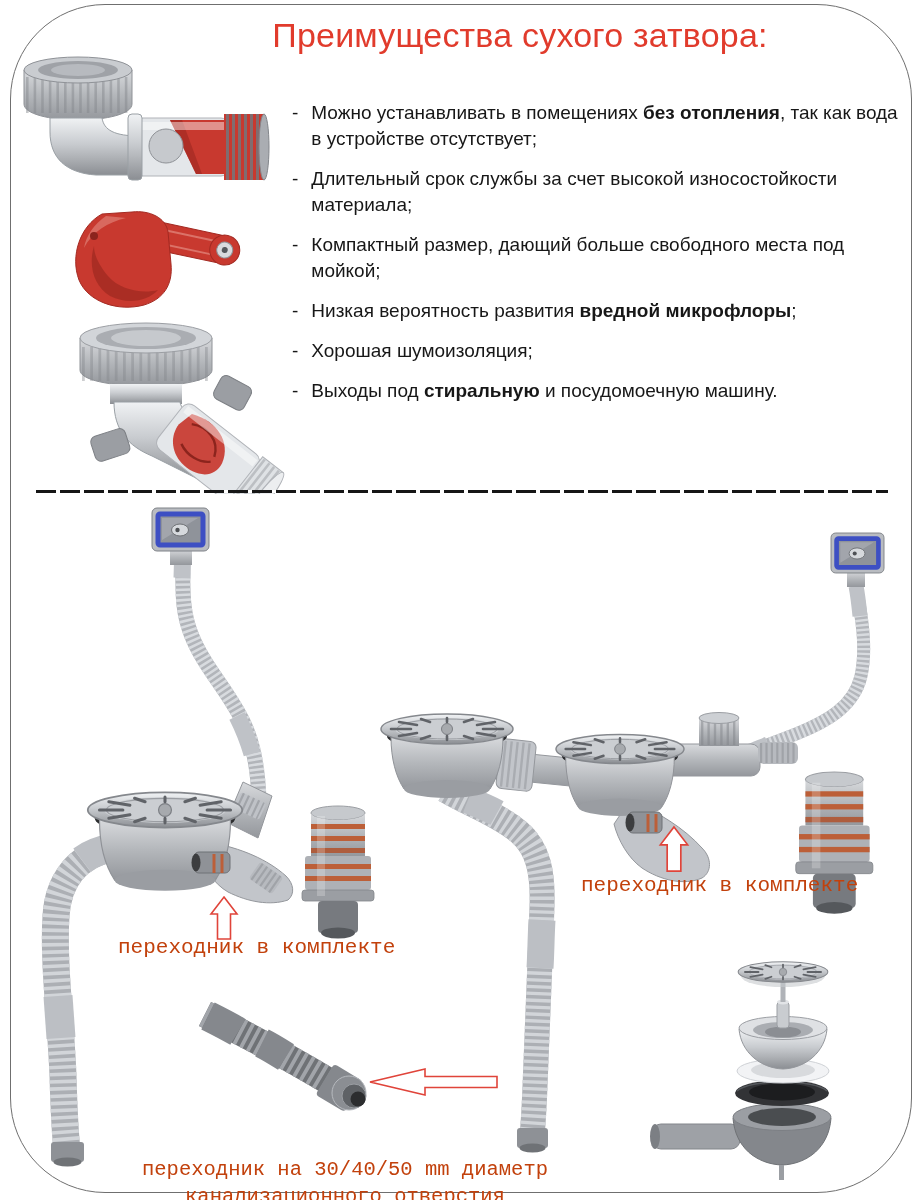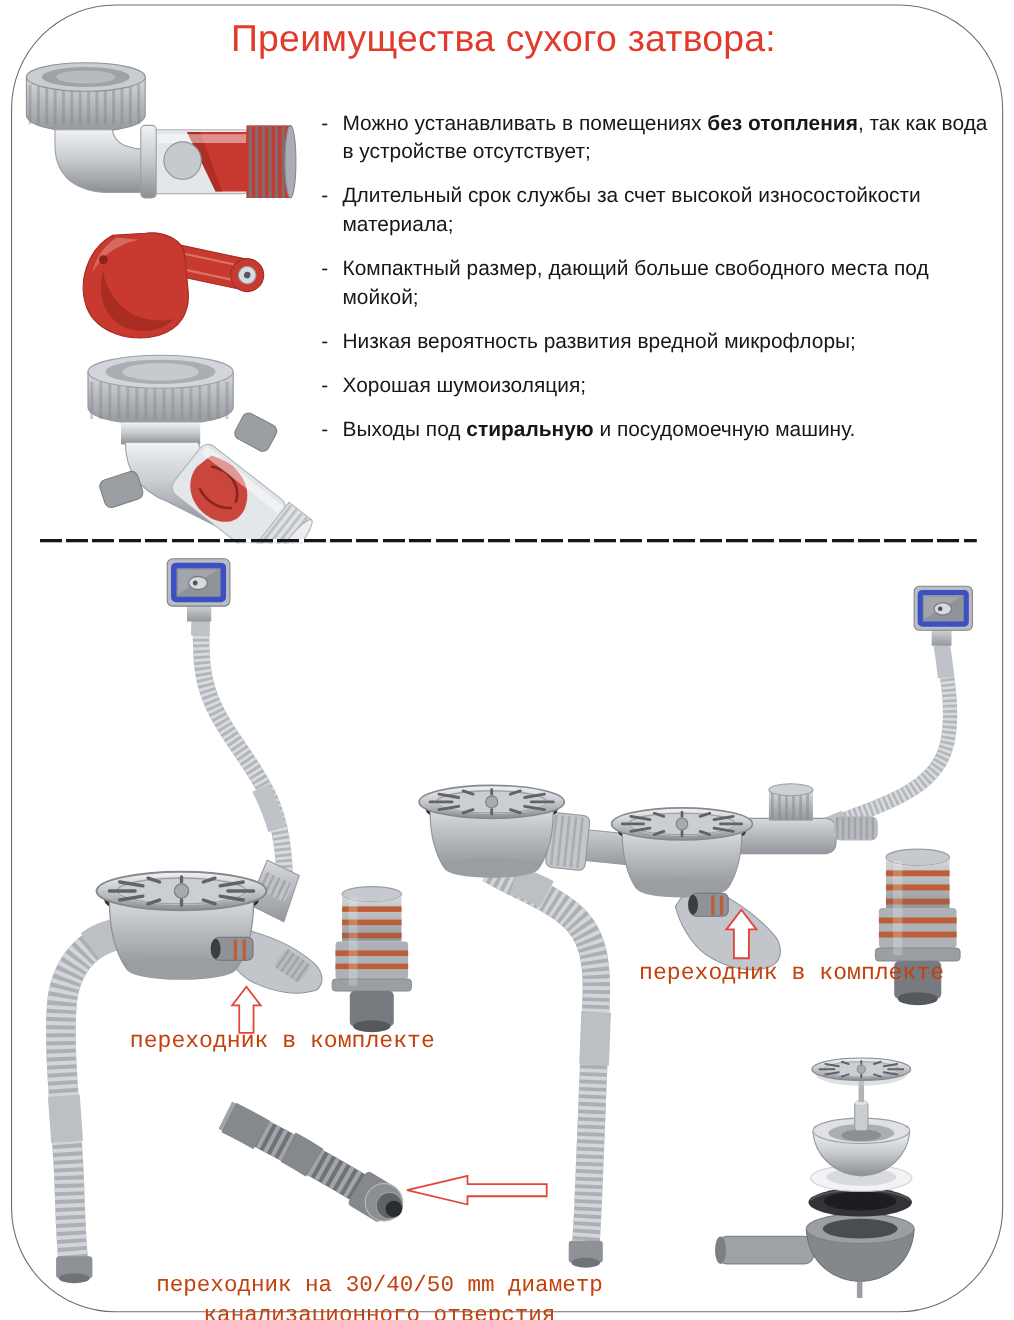--- a/index.html
+++ b/index.html
@@ -5,21 +5,21 @@
   html,body { margin:0; padding:0; }
   body {
     width:922px; height:1200px; background:#ffffff; position:relative; overflow:hidden;
     font-family:"Liberation Sans","DejaVu Sans",sans-serif; color:#171717;
   }
   .page-border {
     position:absolute; left:10px; top:4px; right:10px; bottom:7px;
     border:1.6px solid #6f6f6f; border-radius:95px; pointer-events:none;
   }
   .page-title {
-    position:absolute; left:210px; top:16px; width:620px; text-align:left;
+    position:absolute; left:210px; top:16px; width:620px; text-align:center;
     font-size:34px; font-weight:400; letter-spacing:.2px; color:#e13b2c; white-space:nowrap;
   }
   .adv-list { position:absolute; left:292px; top:100px; width:618px; list-style:none; margin:0; padding:0;
     font-size:19px; line-height:26px; }
   .adv-item { display:flex; gap:13px; margin:0 0 14px 0; }
   .adv-dash { flex:0 0 auto; }
   .product-img { position:absolute; }
   .divider {
     position:absolute; left:36px; top:490px; width:852px; height:3px;
     background:repeating-linear-gradient(to right,#161616 0 20px,#ffffff 20px 24px);
@@ -134,21 +134,21 @@
   <li class="adv-item">
     <span class="adv-dash">-</span>
     <span><span style="font-weight: 400; text-align: center;">Длительный срок службы</span><span> за счет высокой износостойкости материала;</span></span>
     </li>
   <li class="adv-item">
     <span class="adv-dash">-</span>
     <span><span>Компактный размер, дающий </span><span style="font-weight: 400;">больше свободного места</span><span> под мойкой;</span></span>
     </li>
   <li class="adv-item">
     <span class="adv-dash">-</span>
-    <span><span>Низкая вероятность развития </span><span style="font-weight: 400; text-align: right;">вредной микрофлоры</span><span>;</span></span>
+    <span><span>Низкая вероятность развития </span><span style="font-weight: 700; text-align: right;">вредной микрофлоры</span><span>;</span></span>
     </li>
   <li class="adv-item">
     <span class="adv-dash">-</span>
     <span><span>Хорошая </span><span style="font-weight: 400;">шумоизоляция;</span></span>
     </li>
   <li class="adv-item">
     <span class="adv-dash">-</span>
     <span><span>Выходы под </span><span style="font-weight: 700;">стиральную</span><span>  и </span><span style="font-weight: 400;">посудомоечную</span><span> машину.</span></span>
     </li>
 </ul>

